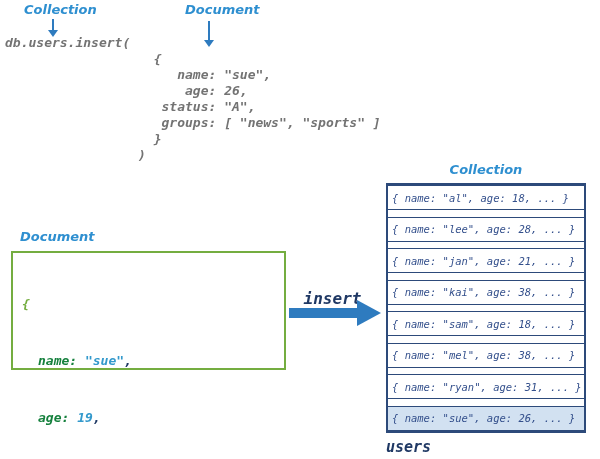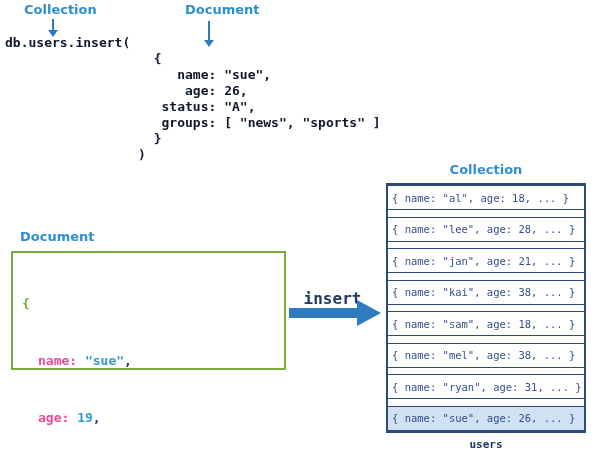--- a/index.html
+++ b/index.html
@@ -3,20 +3,21 @@
 <meta charset="utf-8">
 <style>
   html, body { margin: 0; padding: 0; background: #ffffff; }
   .canvas {
     position: relative;
     width: 600px;
     height: 459px;
     background: #ffffff;
     font-family: "DejaVu Sans", sans-serif;
     overflow: hidden;
+    font-style: italic;
   }
   .abs { position: absolute; }
 
   
   .blue-label {
     color: #2e8fd0;
     font-weight: bold;
     font-size: 13px;
     font-family: "DejaVu Sans", sans-serif;
     white-space: nowrap;
@@ -29,21 +30,21 @@
     white-space: nowrap;
   }
 
   
   .code-block {
     left: 5px; top: 35px;
     font-family: "DejaVu Sans Mono", monospace;
     font-weight: bold;
     font-size: 13px;
     line-height: 16px;
-    color: #0f172a;
+    color: #737373;
   }
   .code-line { white-space: pre; }
 
   
   .down-arrow svg { display: block; }
 
   
   .doc-box {
     left: 11px; top: 251px;
     width: 275px; height: 119px;
@@ -54,21 +55,21 @@
   .doc-box-inner {
     padding: 3px 0 0 9px;
     font-family: "DejaVu Sans Mono", monospace;
     font-weight: bold;
     font-size: 13px;
     line-height: 19px;
     white-space: pre;
   }
   .brace-green { color: #74ad40; }
   .doc-field { padding-left: 16px; }
-  .k { color: #ec4899; }
+  .k { color: #15803d; }
   .v { color: #3399cc; }
   .c { color: #1f3864; }
 
   
   .insert-arrow svg { display: block; }
   .insert-label {
     left: 295px; top: 289px; width: 75px;
     text-align: center;
     font-size: 16px;
   }
@@ -99,22 +100,21 @@
     font-family: "DejaVu Sans Mono", monospace;
     font-size: 10.5px;
     color: #34508c;
     white-space: pre;
     overflow: hidden;
     background: #ffffff;
   }
   .table-row.highlight { background: #d2e1f1; }
   .users-caption {
     left: 386px; top: 438px; width: 200px;
-    text-align: center;
-    font-size: 11px;
+    font-size: 15px;
   }
 </style>
 </head>
 <body>
 
 <div class="canvas">
 
   <div class="abs blue-label" style="left:24px; top:2px;">Collection</div>
   <div class="abs down-arrow" style="left:48px; top:19px;">
     <svg width="10" height="18" viewBox="0 0 10 18">

